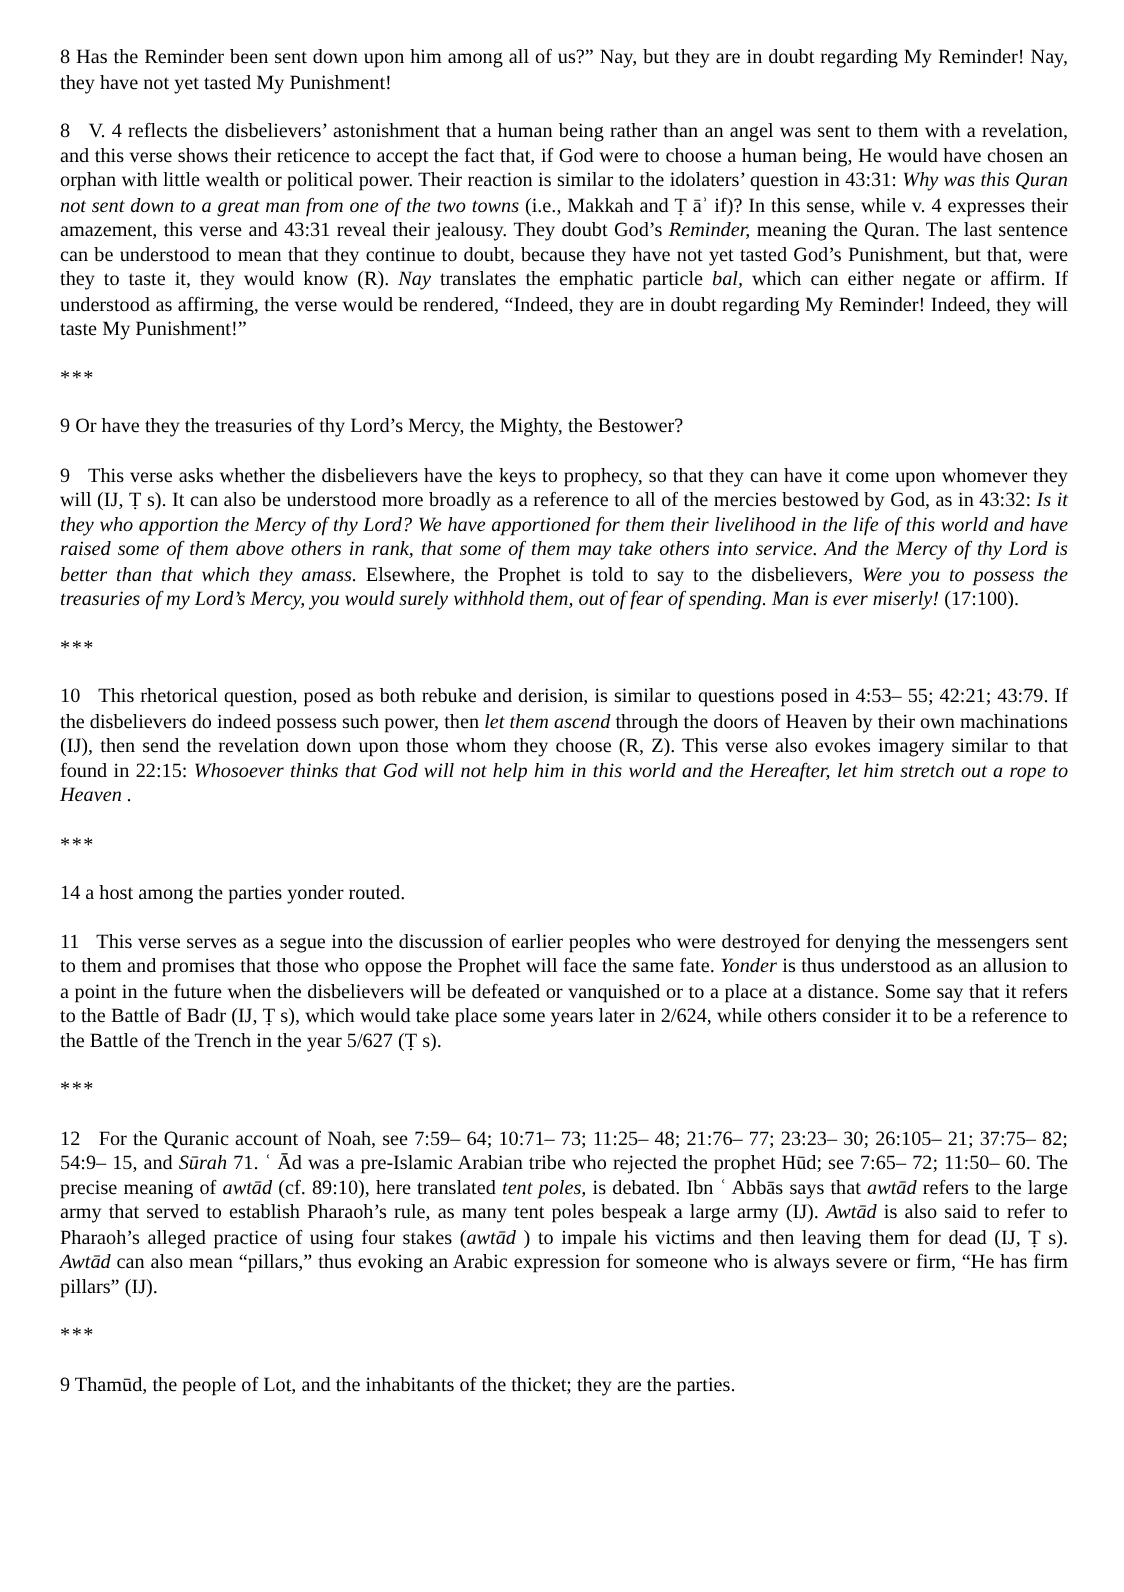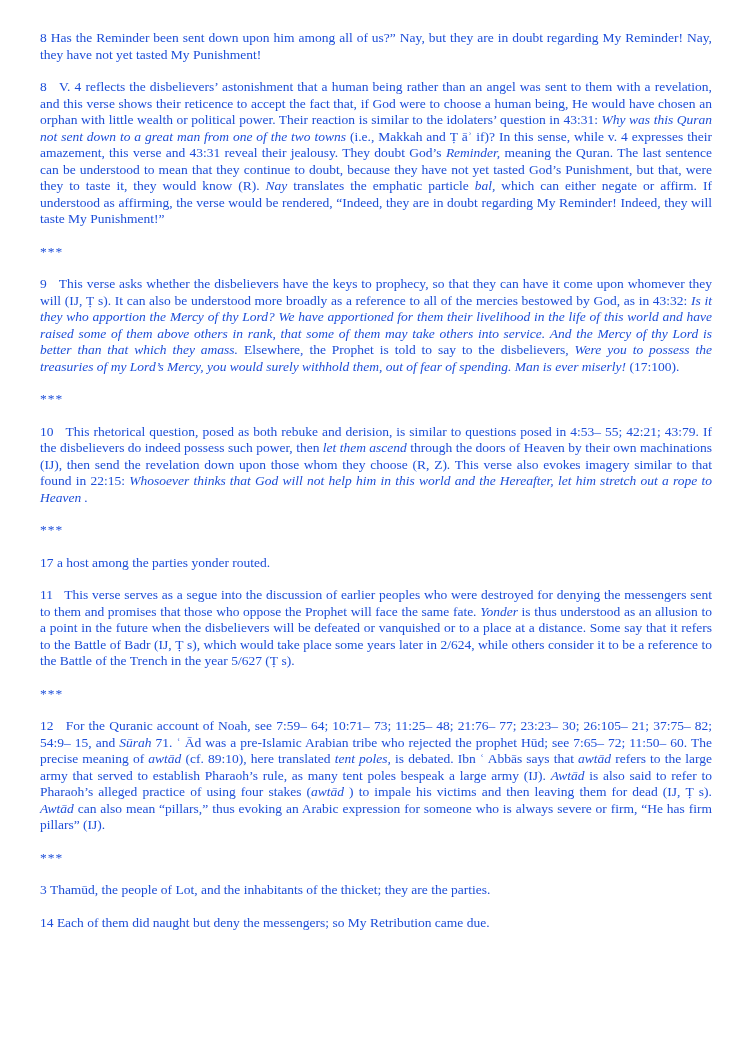--- a/index.html
+++ b/index.html
@@ -14,21 +14,21 @@
   }
   .page {
     box-sizing: border-box;
     width: 749px;
     height: 1061px;
     padding: 30px 37px 30px 40px;
     background: #ffffff;
     font-family: "Liberation Serif", "DejaVu Serif", serif;
     font-size: 13.5px;
     line-height: 16.5px;
-    color: #1d4ed8;
+    color: #000000;
   }
   .content p {
     margin: 16px 0 0 0;
     text-align: justify;
   }
   .content p:first-child {
     margin-top: 0;
   }
   .content p.separator {
     text-align: left;
@@ -39,25 +39,25 @@
   }
 </style>
 </head>
 <body>
 
 <div class="page">
   <div class="content">
       <p class="verse"><span>8 Has the Reminder been sent down upon him among all of us?” Nay, but they are in doubt regarding My Reminder! Nay, they have not yet tasted My Punishment!</span></p>
       <p class="commentary"><span>8&nbsp;&nbsp;&nbsp;V. 4 reflects the disbelievers’ astonishment that a human being rather than an angel was sent to them with a revelation, and this verse shows their reticence to accept the fact that, if God were to choose a human being, He would have chosen an orphan with little wealth or political power. Their reaction is similar to the idolaters’ question in 43:31: </span><span class="it">Why was this Quran not sent down to a great man from one of the two towns</span><span> (i.e., Makkah and Ṭ āʾ if)? In this sense, while v. 4 expresses their amazement, this verse and 43:31 reveal their jealousy. They doubt God’s </span><span class="it">Reminder,</span><span> meaning the Quran. The last sentence can be understood to mean that they continue to doubt, because they have not yet tasted God’s Punishment, but that, were they to taste it, they would know (R). </span><span class="it">Nay</span><span> translates the emphatic particle </span><span class="it">bal,</span><span> which can either negate or affirm. If understood as affirming, the verse would be rendered, “Indeed, they are in doubt regarding My Reminder! Indeed, they will taste My Punishment!”</span></p>
       <p class="separator">***</p>
+      <p class="verse"><span>9 Or have they the treasuries of thy Lord’s Mercy, the Mighty, the Bestower?</span></p>
       <p class="commentary"><span>9&nbsp;&nbsp;&nbsp;This verse asks whether the disbelievers have the keys to prophecy, so that they can have it come upon whomever they will (IJ, Ṭ s). It can also be understood more broadly as a reference to all of the mercies bestowed by God, as in 43:32: </span><span class="it">Is it they who apportion the Mercy of thy Lord? We have apportioned for them their livelihood in the life of this world and have raised some of them above others in rank, that some of them may take others into service. And the Mercy of thy Lord is better than that which they amass.</span><span> Elsewhere, the Prophet is told to say to the disbelievers, </span><span class="it">Were you to possess the treasuries of my Lord’s Mercy, you would surely withhold them, out of fear of spending. Man is ever miserly!</span><span> (17:100).</span></p>
       <p class="separator">***</p>
       <p class="commentary"><span>10&nbsp;&nbsp;&nbsp;This rhetorical question, posed as both rebuke and derision, is similar to questions posed in 4:53– 55; 42:21; 43:79. If the disbelievers do indeed possess such power, then </span><span class="it">let them ascend</span><span> through the doors of Heaven by their own machinations (IJ), then send the revelation down upon those whom they choose (R, Z). This verse also evokes imagery similar to that found in 22:15: </span><span class="it">Whosoever thinks that God will not help him in this world and the Hereafter, let him stretch out a rope to Heaven .</span></p>
       <p class="separator">***</p>
-      <p class="verse"><span>17 a host among the parties yonder routed.</span></p>
+      <p class="verse"><span>14 a host among the parties yonder routed.</span></p>
       <p class="commentary"><span>11&nbsp;&nbsp;&nbsp;This verse serves as a segue into the discussion of earlier peoples who were destroyed for denying the messengers sent to them and promises that those who oppose the Prophet will face the same fate. </span><span class="it">Yonder</span><span> is thus understood as an allusion to a point in the future when the disbelievers will be defeated or vanquished or to a place at a distance. Some say that it refers to the Battle of Badr (IJ, Ṭ s), which would take place some years later in 2/624, while others consider it to be a reference to the Battle of the Trench in the year 5/627 (Ṭ s).</span></p>
       <p class="separator">***</p>
       <p class="commentary"><span>12&nbsp;&nbsp;&nbsp;For the Quranic account of Noah, see 7:59– 64; 10:71– 73; 11:25– 48; 21:76– 77; 23:23– 30; 26:105– 21; 37:75– 82; 54:9– 15, and </span><span class="it">Sūrah</span><span> 71. ʿ Ād was a pre-Islamic Arabian tribe who rejected the prophet Hūd; see 7:65– 72; 11:50– 60. The precise meaning of </span><span class="it">awtād</span><span> (cf. 89:10), here translated </span><span class="it">tent poles,</span><span> is debated. Ibn ʿ Abbās says that </span><span class="it">awtād</span><span> refers to the large army that served to establish Pharaoh’s rule, as many tent poles bespeak a large army (IJ). </span><span class="it">Awtād</span><span> is also said to refer to Pharaoh’s alleged practice of using four stakes (</span><span class="it">awtād</span><span> ) to impale his victims and then leaving them for dead (IJ, Ṭ s). </span><span class="it">Awtād</span><span> can also mean “pillars,” thus evoking an Arabic expression for someone who is always severe or firm, “He has firm pillars” (IJ).</span></p>
       <p class="separator">***</p>
-      <p class="verse"><span>3 Thamūd, the people of Lot, and the inhabitants of the thicket; they are the parties.</span></p>
-      <p class="verse"><span>14 Each of them did naught but deny the messengers; so My Retribution came due.</span></p>
+      <p class="verse"><span>9 Thamūd, the people of Lot, and the inhabitants of the thicket; they are the parties.</span></p>
     </div>
 </div>
 
 </body></html>

